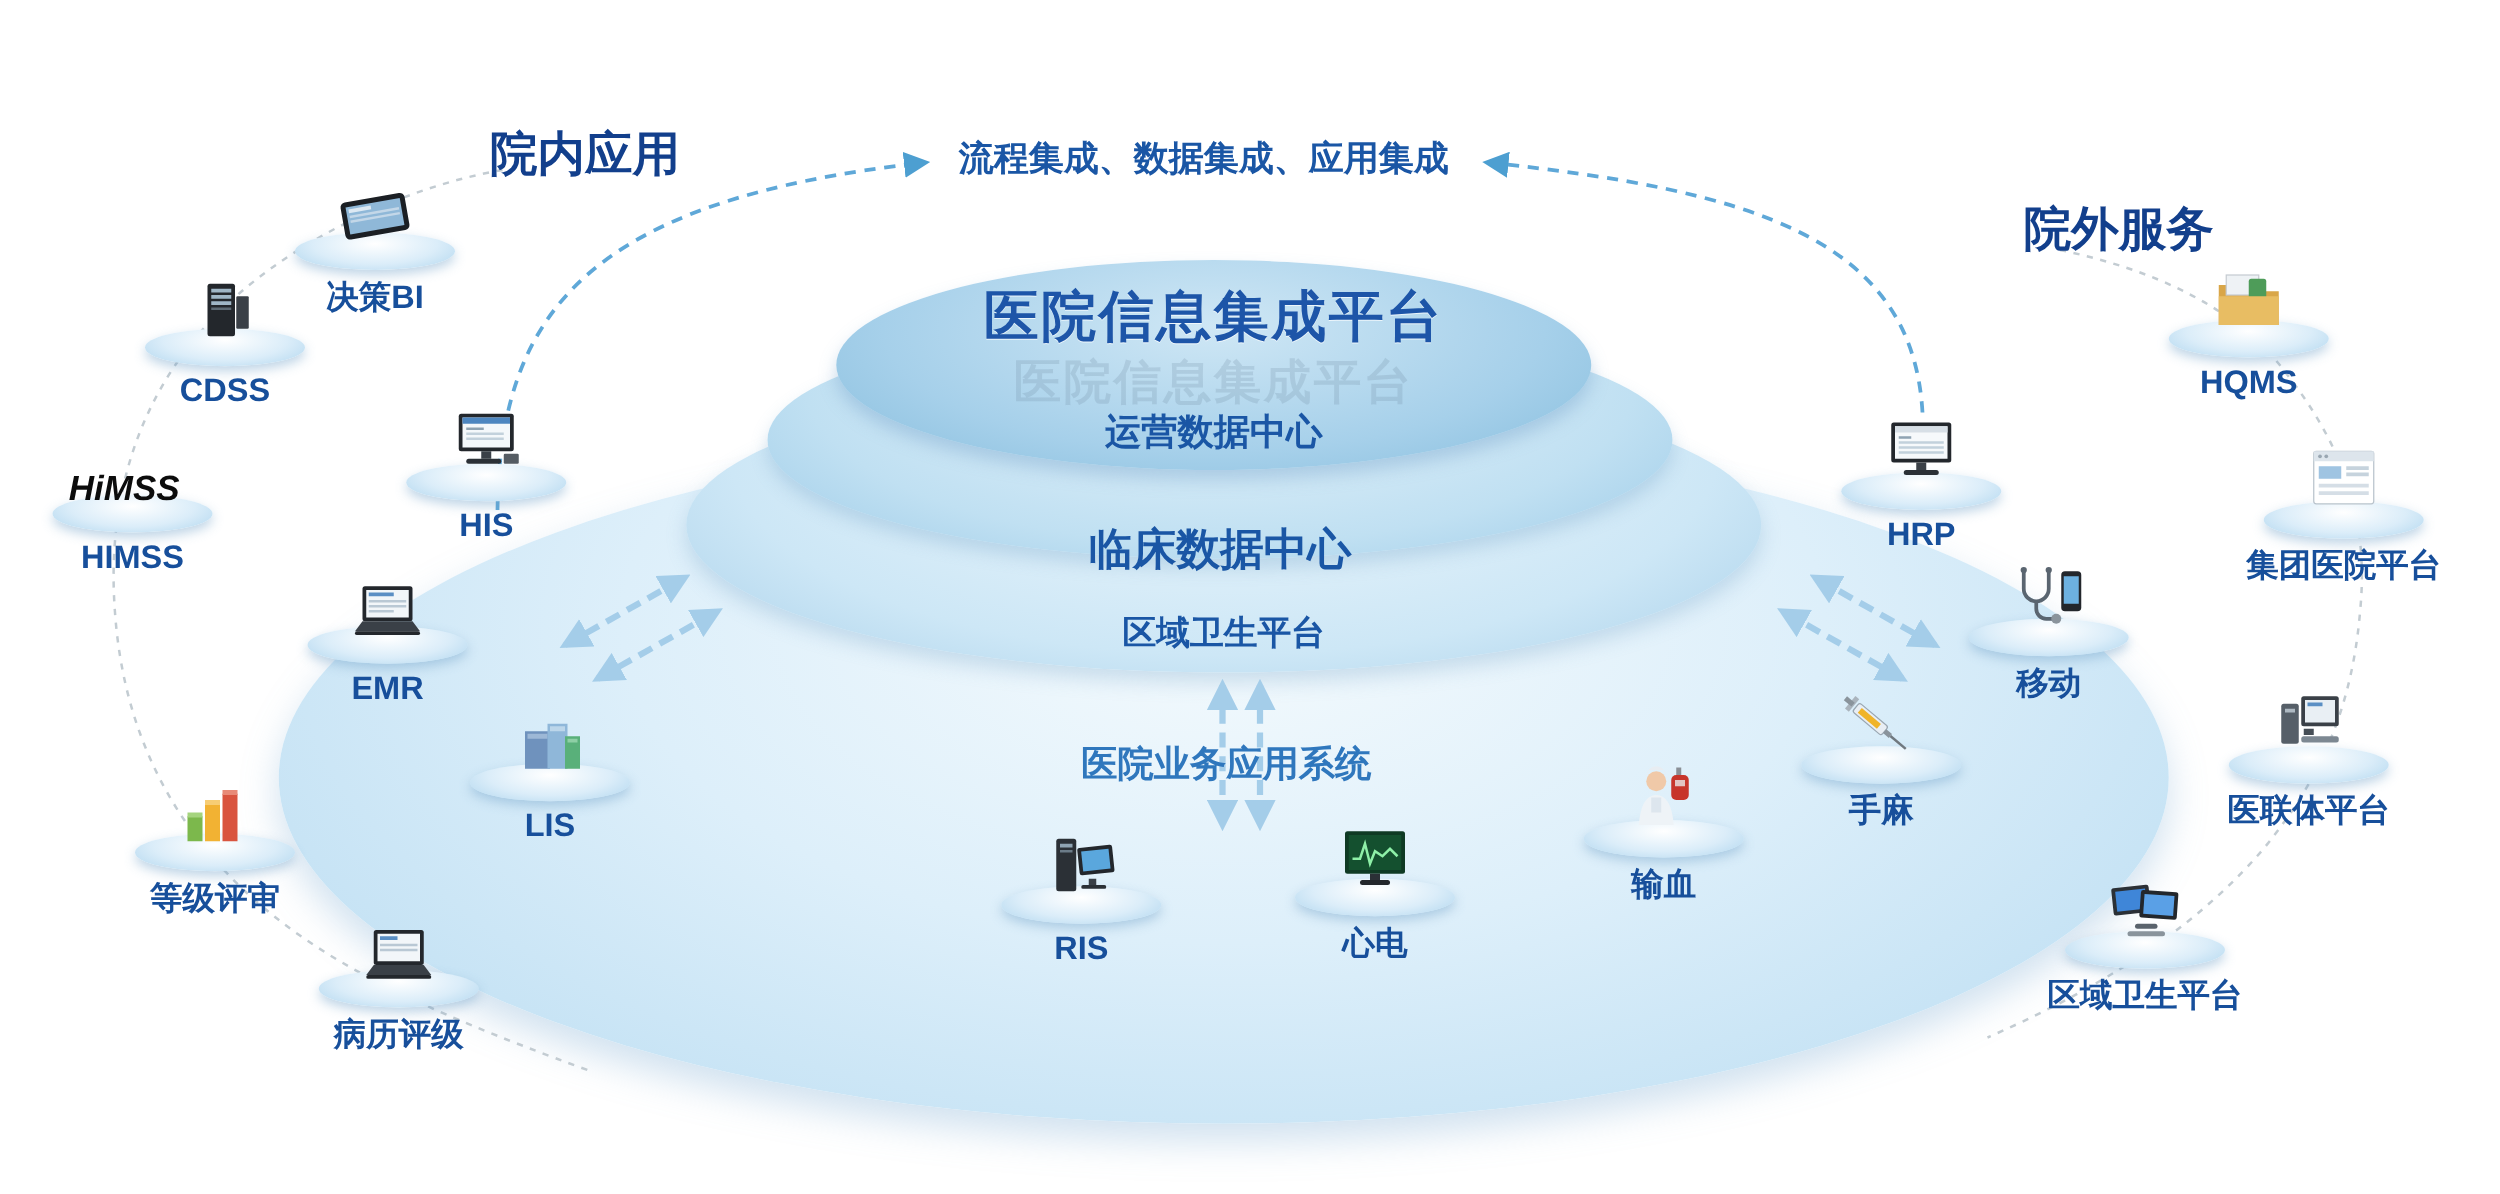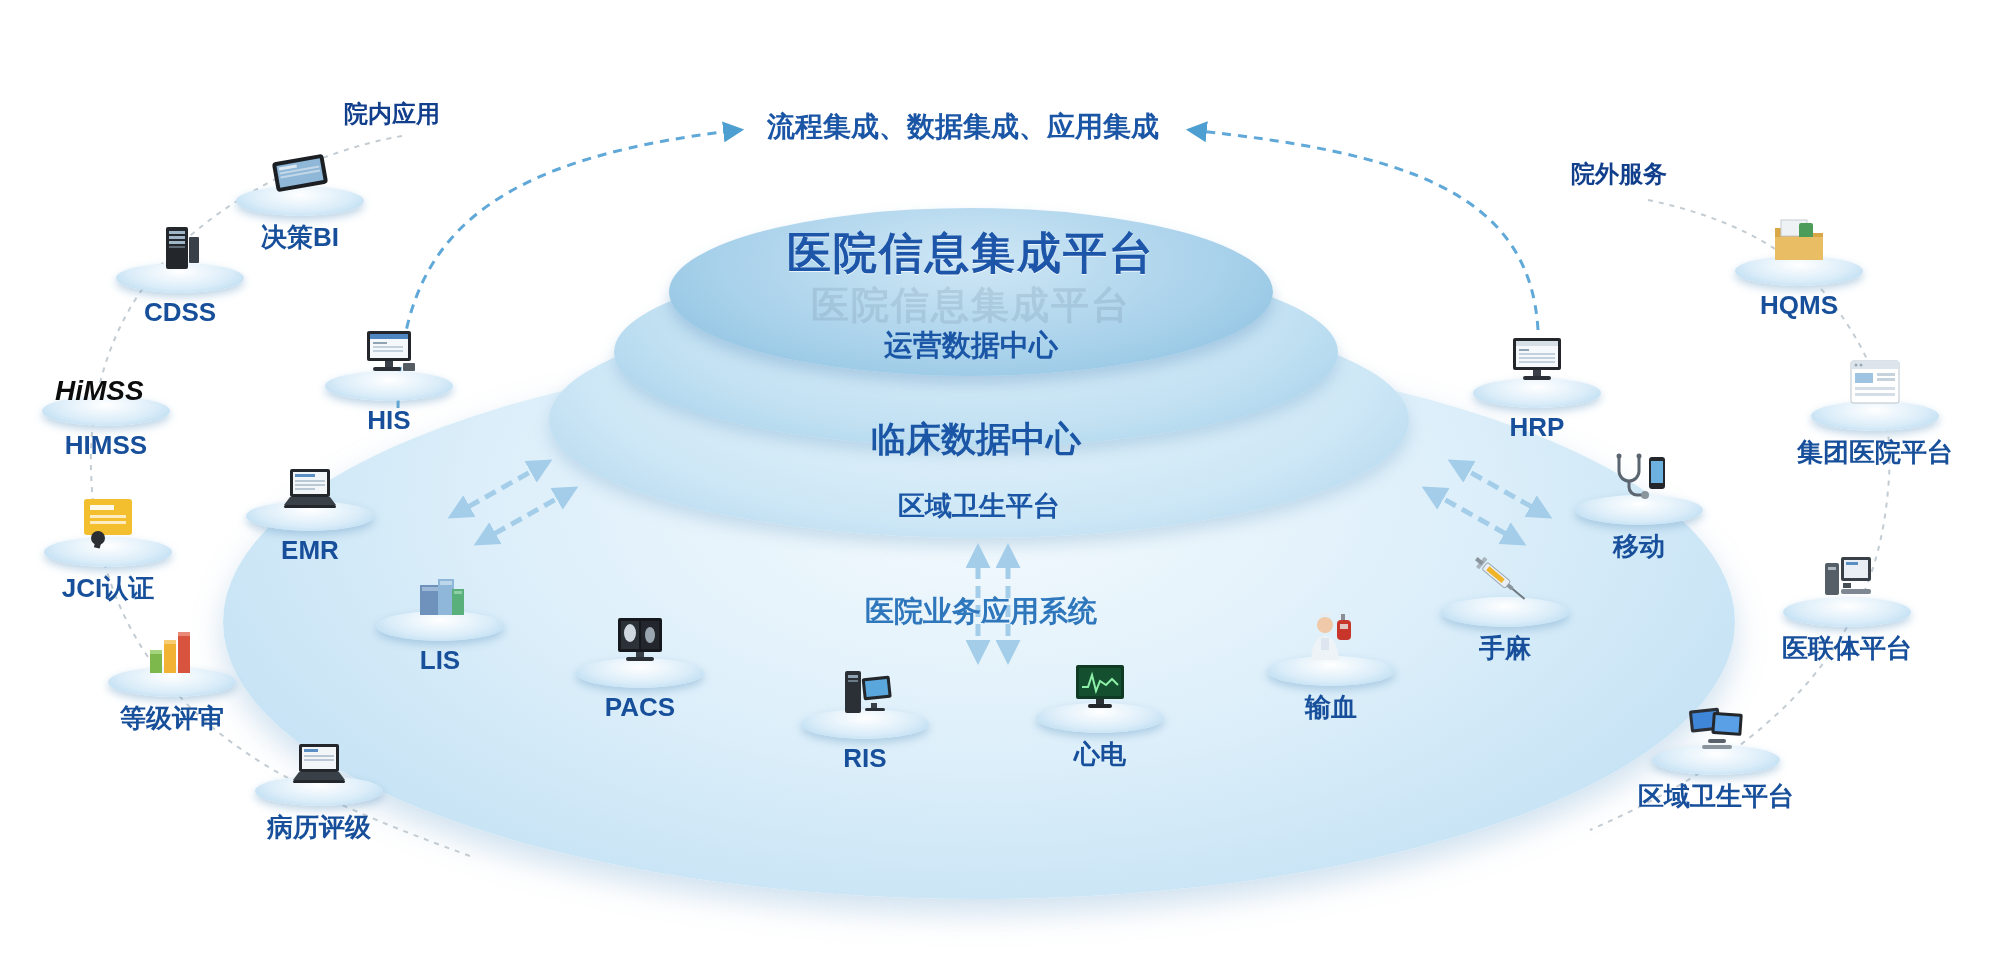--- a/index.html
+++ b/index.html
@@ -25,22 +25,22 @@
   .ptext{position:absolute;z-index:3;text-align:center;font-weight:bold;color:#1a56a5;}
   .ptitle{left:669px;top:224px;width:604px;font-size:44px;letter-spacing:2px;color:#1d55a8;
     text-shadow:0 1px 0 rgba(255,255,255,.7);}
   .pwatermark{left:669px;top:280px;width:604px;font-size:38px;letter-spacing:2px;
     color:rgba(110,135,160,.22);}
   .ptier0{left:669px;top:326px;width:604px;font-size:29px;}
   .ptier1{left:614px;top:416px;width:724px;font-size:35px;}
   .ptier2{left:549px;top:488px;width:860px;font-size:27px;}
   .papps{left:679px;top:592px;width:604px;font-size:29px;color:#2f77bd;}
   
-  .region-label{position:absolute;z-index:6;text-align:left;font-weight:bold;
-    font-size:24px;color:#123f8c;}
+  .region-label{position:absolute;z-index:6;text-align:right;font-weight:bold;
+    font-size:38px;color:#123f8c;}
   .banner{position:absolute;z-index:6;left:703px;top:108px;width:520px;text-align:center;
     font-weight:bold;font-size:28px;color:#1a56a5;}
   
   .node{position:absolute;width:160px;text-align:center;z-index:4;}
   .node-icon{position:relative;z-index:2;height:58px;display:flex;
     align-items:flex-end;justify-content:center;}
   .node-base{width:128px;height:30px;margin:-12px auto 0;border-radius:50%;z-index:1;
     background:radial-gradient(ellipse at 50% 30%,#ffffff 0%,#dbedf9 55%,#aed5ee 100%);
     box-shadow:0 4px 9px rgba(110,160,200,.45);}
   .node-label{margin-top:4px;font-size:26px;font-weight:700;color:#174f9b;white-space:nowrap;}
@@ -126,34 +126,20 @@
   <div class="node" style="left:26px;top:350px">
     <div class="node-icon">
       <svg width="110" height="36" viewBox="0 0 110 36">
           <text x="4" y="28" font-size="28" font-weight="bold" font-style="italic" fill="#0c0c0c">HiMSS</text>
         </svg>
     </div>
     <div class="node-base"></div>
     <div class="node-label">HIMSS</div>
   </div>
 
-  <div class="node" style="left:28px;top:491px">
-    <div class="node-icon">
-      <svg width="64" height="54" viewBox="0 0 64 54">
-          <rect x="8" y="4" width="48" height="36" rx="3" fill="#f3bf2e"></rect>
-          <rect x="14" y="10" width="24" height="5" fill="#ffffff" opacity=".9"></rect>
-          <rect x="14" y="20" width="36" height="3" fill="#ffffff" opacity=".7"></rect>
-          <rect x="14" y="26" width="36" height="3" fill="#ffffff" opacity=".7"></rect>
-          <circle cx="22" cy="43" r="7" fill="#2b2f33"></circle>
-          <rect x="19" y="44" width="6" height="9" fill="#2b2f33" transform="rotate(14 22 48)"></rect>
-        </svg>
-    </div>
-    <div class="node-base"></div>
-    <div class="node-label">JCI认证</div>
-  </div>
 
   <div class="node" style="left:92px;top:621px">
     <div class="node-icon">
       <svg width="64" height="52" viewBox="0 0 64 52">
           <rect x="10" y="26" width="12" height="20" fill="#7cb84c"></rect>
           <rect x="10" y="23" width="12" height="4" fill="#a5d47e"></rect>
           <rect x="24" y="16" width="12" height="30" fill="#f2b233"></rect>
           <rect x="24" y="13" width="12" height="4" fill="#f7cd74"></rect>
           <rect x="38" y="8" width="12" height="38" fill="#d9543f"></rect>
           <rect x="38" y="5" width="12" height="4" fill="#e88a77"></rect>
@@ -222,35 +208,20 @@
           <rect x="30" y="8" width="16" height="36" fill="#8fb7d9"></rect>
           <rect x="32" y="10" width="12" height="4" fill="#bcd6ea"></rect>
           <rect x="44" y="18" width="12" height="26" fill="#59b07a"></rect>
           <rect x="46" y="20" width="8" height="3" fill="#8ecfa5"></rect>
         </svg>
     </div>
     <div class="node-base"></div>
     <div class="node-label">LIS</div>
   </div>
 
-  <div class="node" style="left:560px;top:612px">
-    <div class="node-icon">
-      <svg width="64" height="56" viewBox="0 0 64 56">
-          <rect x="10" y="4" width="44" height="34" rx="2" fill="#15181c"></rect>
-          <rect x="13" y="7" width="18" height="28" fill="#2c3138"></rect>
-          <ellipse cx="22" cy="19" rx="6" ry="9" fill="#cfd8df"></ellipse>
-          <rect x="33" y="7" width="18" height="28" fill="#23272d"></rect>
-          <ellipse cx="42" cy="21" rx="5" ry="8" fill="#9aa6af"></ellipse>
-          <rect x="28" y="38" width="8" height="5" fill="#3a4047"></rect>
-          <rect x="18" y="43" width="28" height="4" rx="2" fill="#2b3036"></rect>
-        </svg>
-    </div>
-    <div class="node-base"></div>
-    <div class="node-label">PACS</div>
-  </div>
 
   <div class="node" style="left:785px;top:663px">
     <div class="node-icon">
       <svg width="64" height="56" viewBox="0 0 64 56">
           <rect x="12" y="6" width="16" height="42" rx="2" fill="#2b3036"></rect>
           <rect x="15" y="10" width="10" height="3" fill="#8fa3b2"></rect>
           <rect x="15" y="15" width="10" height="2" fill="#6b7b88"></rect>
           <g transform="rotate(-6 44 26)">
             <rect x="30" y="12" width="28" height="22" rx="2" fill="#23272c"></rect>
             <rect x="33" y="15" width="22" height="16" fill="#5aa7dd"></rect>

